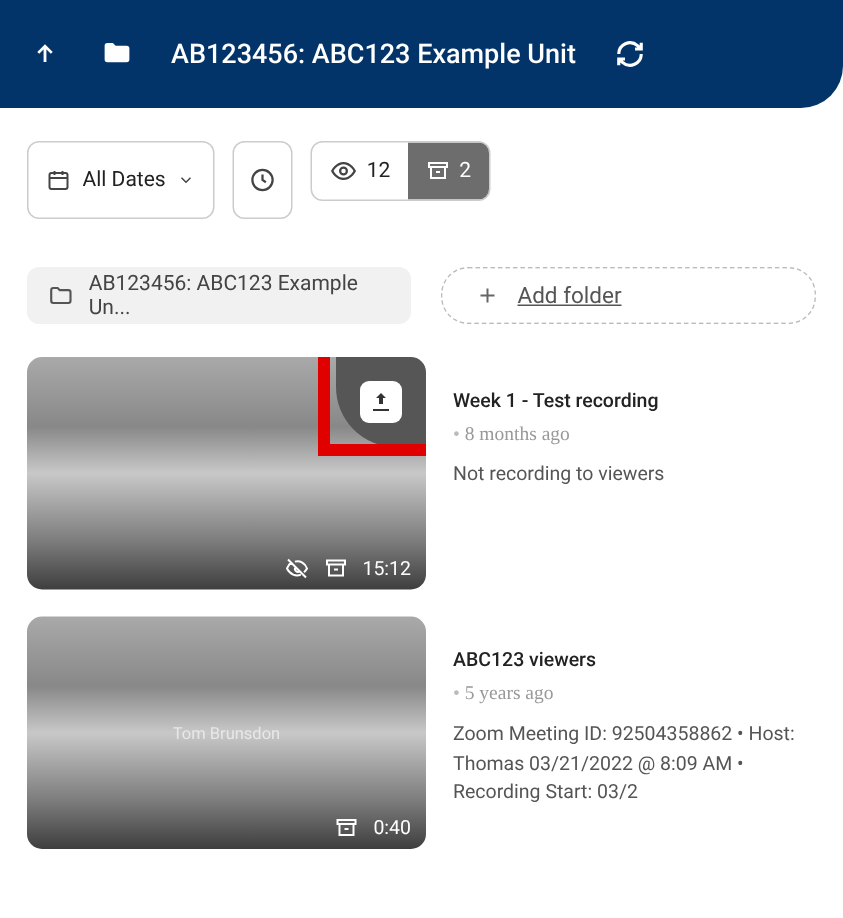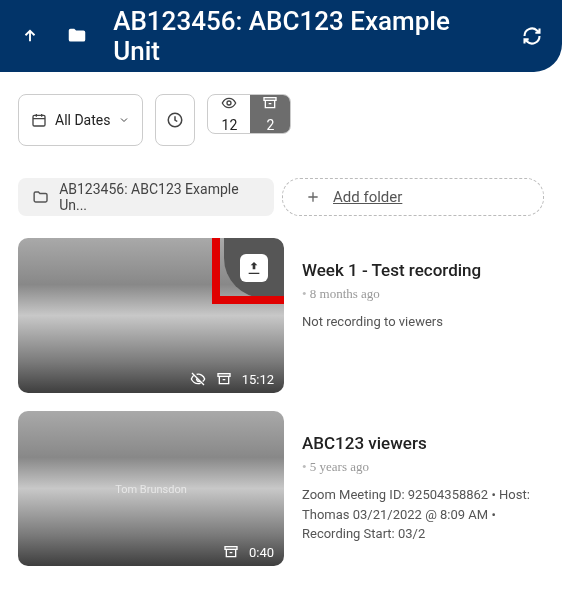--- a/index.html
+++ b/index.html
@@ -23,21 +23,21 @@
     border-radius: 0 0 28px 0;
   }
   .header .up-arrow, .header .folder-ic, .header .refresh-ic {
     display: inline-flex;
     align-items: center;
     justify-content: center;
     width: 24px;
     height: 24px;
   }
   .header-title {
-    font-size: 26px;
+    font-size: 18px;
     font-weight: 500;
   }
 
   
   .toolbar {
     display: flex;
     gap: 12px;
     padding: 22px 18px 18px;
   }
   .chip {
@@ -59,28 +59,27 @@
     height: 40px;
     display: flex;
     overflow: hidden;
   }
   .seg-item {
     display: flex;
     align-items: center;
     gap: 6px;
     padding: 0 12px;
     font-size: 14px;
-    flex-direction: column;
   }
   .seg-item.active { background: #6d6d6d; color: #fff; }
 
   
   .row2 {
     display: flex;
-    gap: 8px;
+    gap: 20px;
     padding: 14px 18px 10px;
     align-items: center;
   }
   .crumb {
     background: #f1f1f1;
     border-radius: 8px;
     height: 38px;
     display: flex;
     align-items: center;
     gap: 10px;
@@ -158,21 +157,21 @@
     align-items: center;
     gap: 10px;
     color: #fff;
     font-size: 13px;
   }
   .meta {
     flex: 1;
     padding-top: 22px;
   }
   .meta h3 {
-    font-size: 17px;
+    font-size: 13px;
     font-weight: 500;
     color: #222;
     margin-bottom: 6px;
   }
   .meta .age {
     color: #999;
     font-size: 13px;
     margin-bottom: 10px;
     font-family: Liberation Serif, serif;
   }

